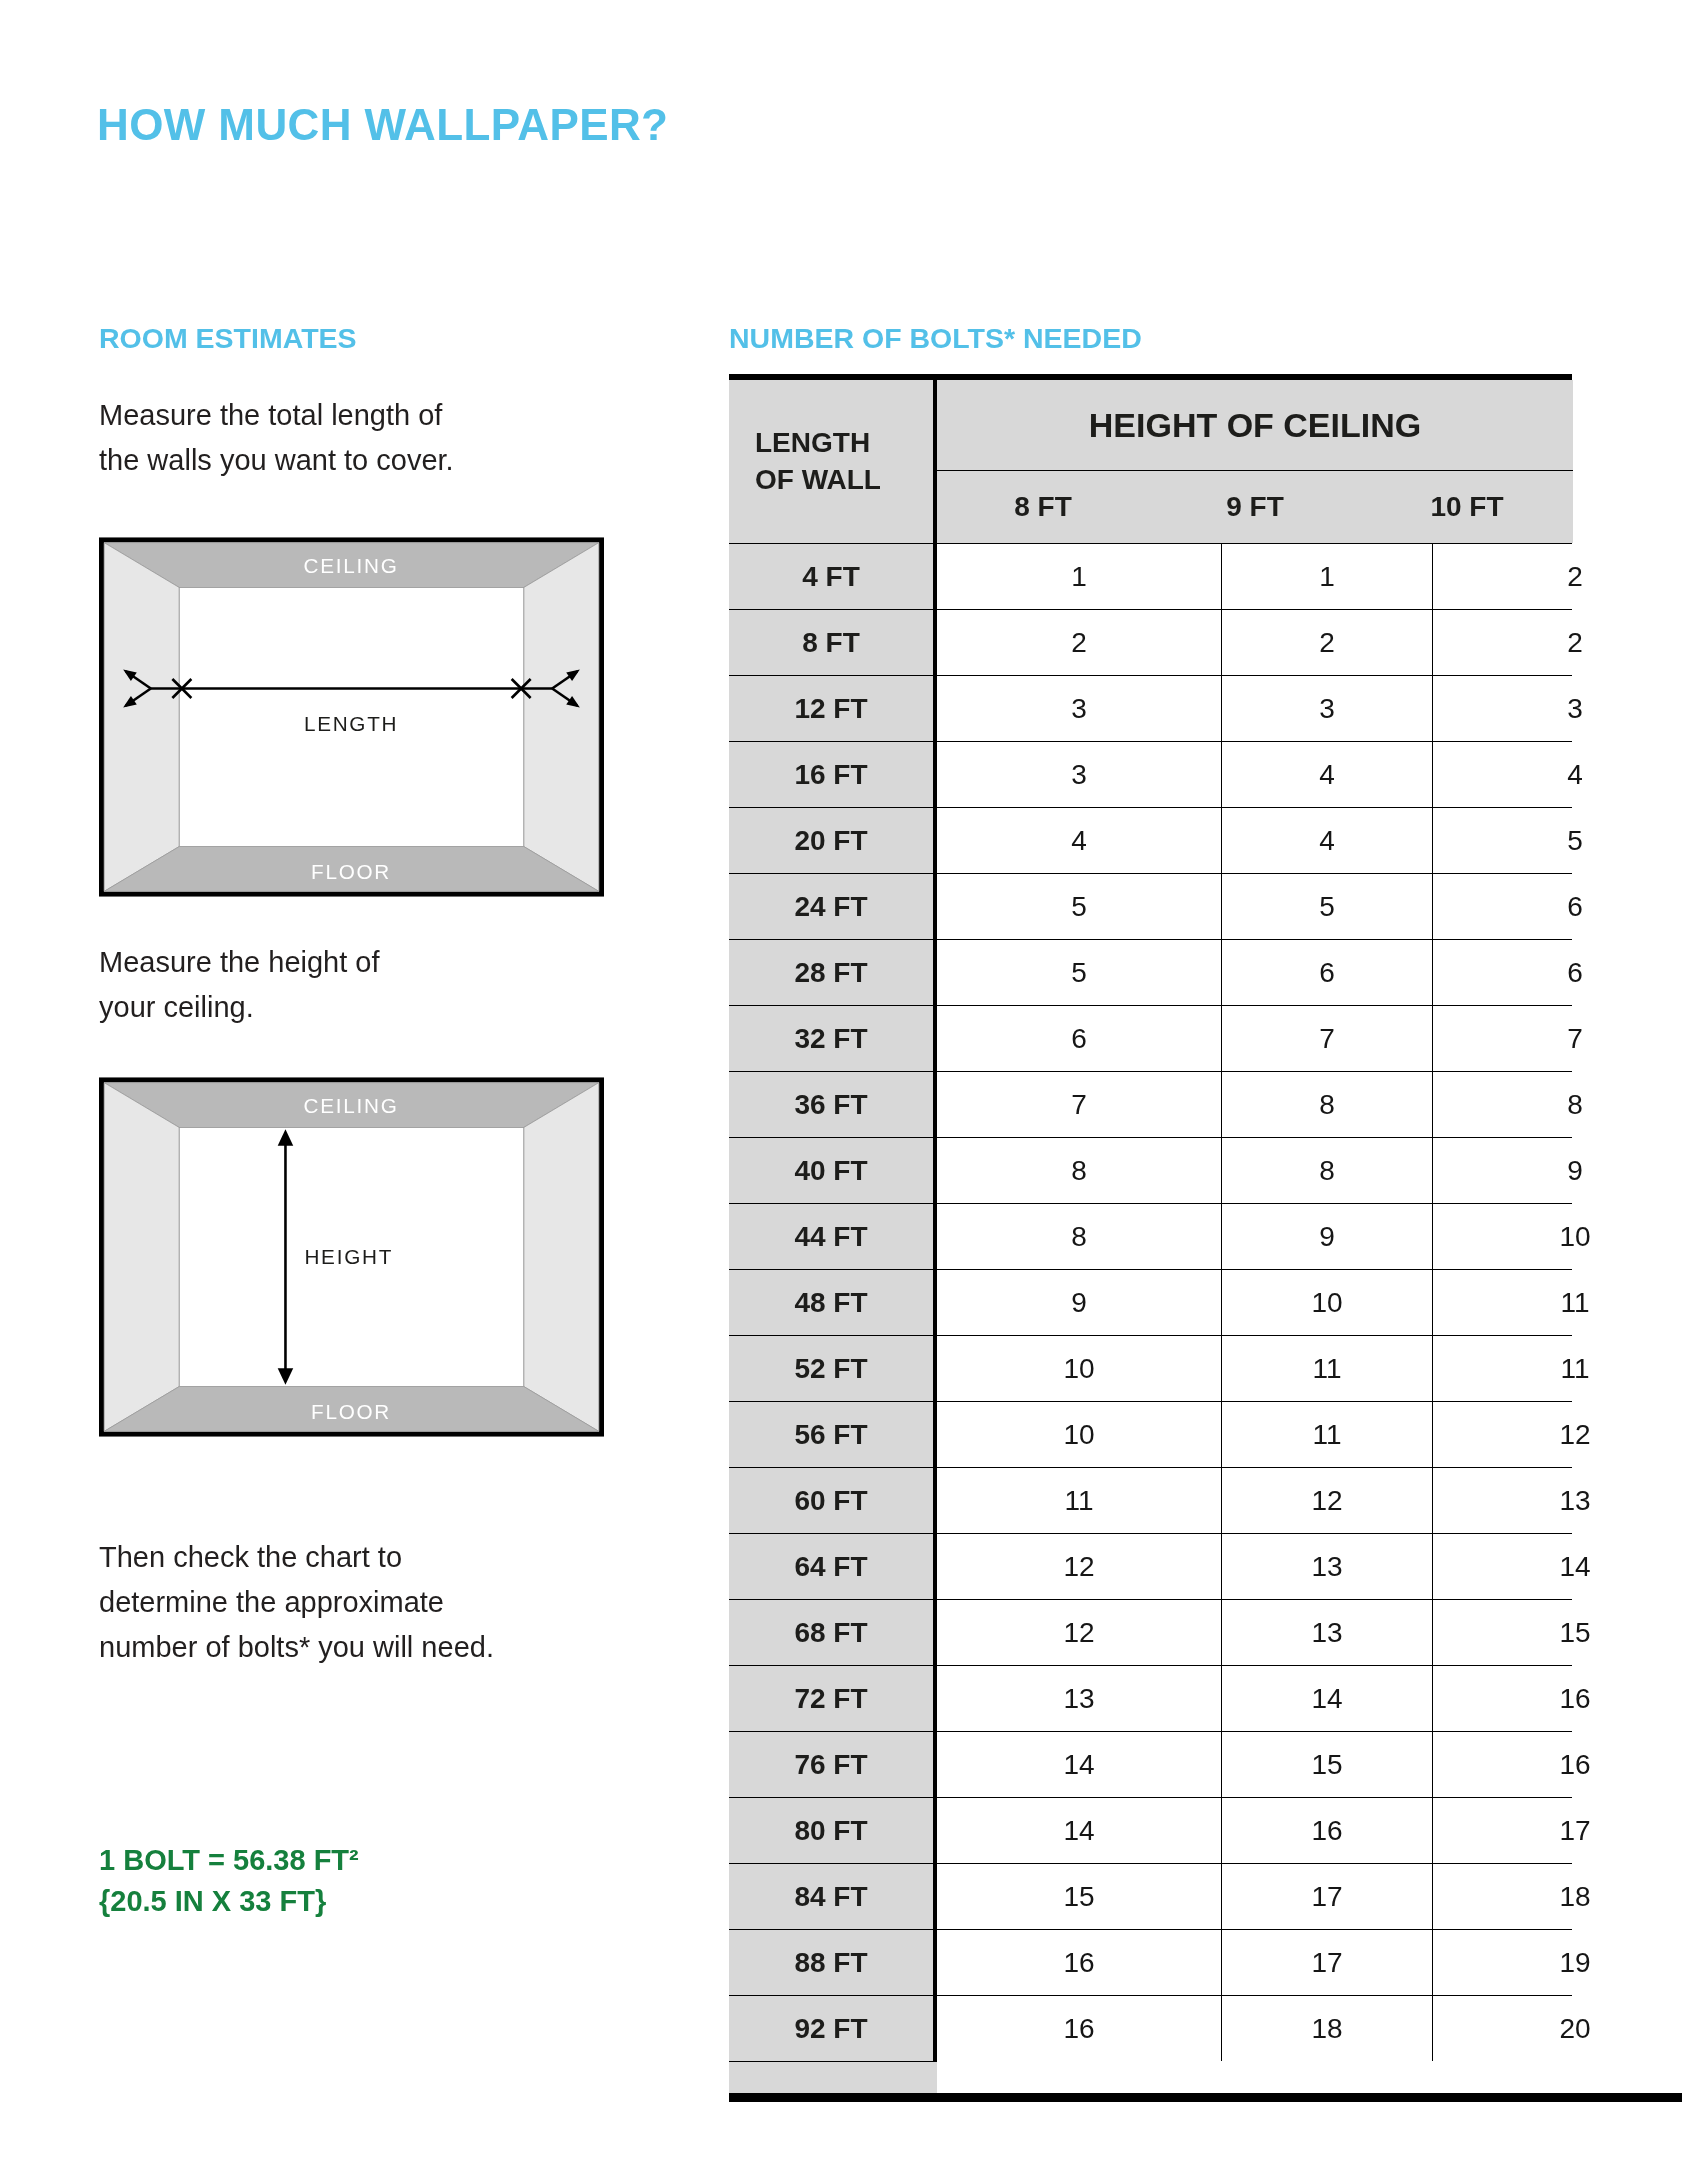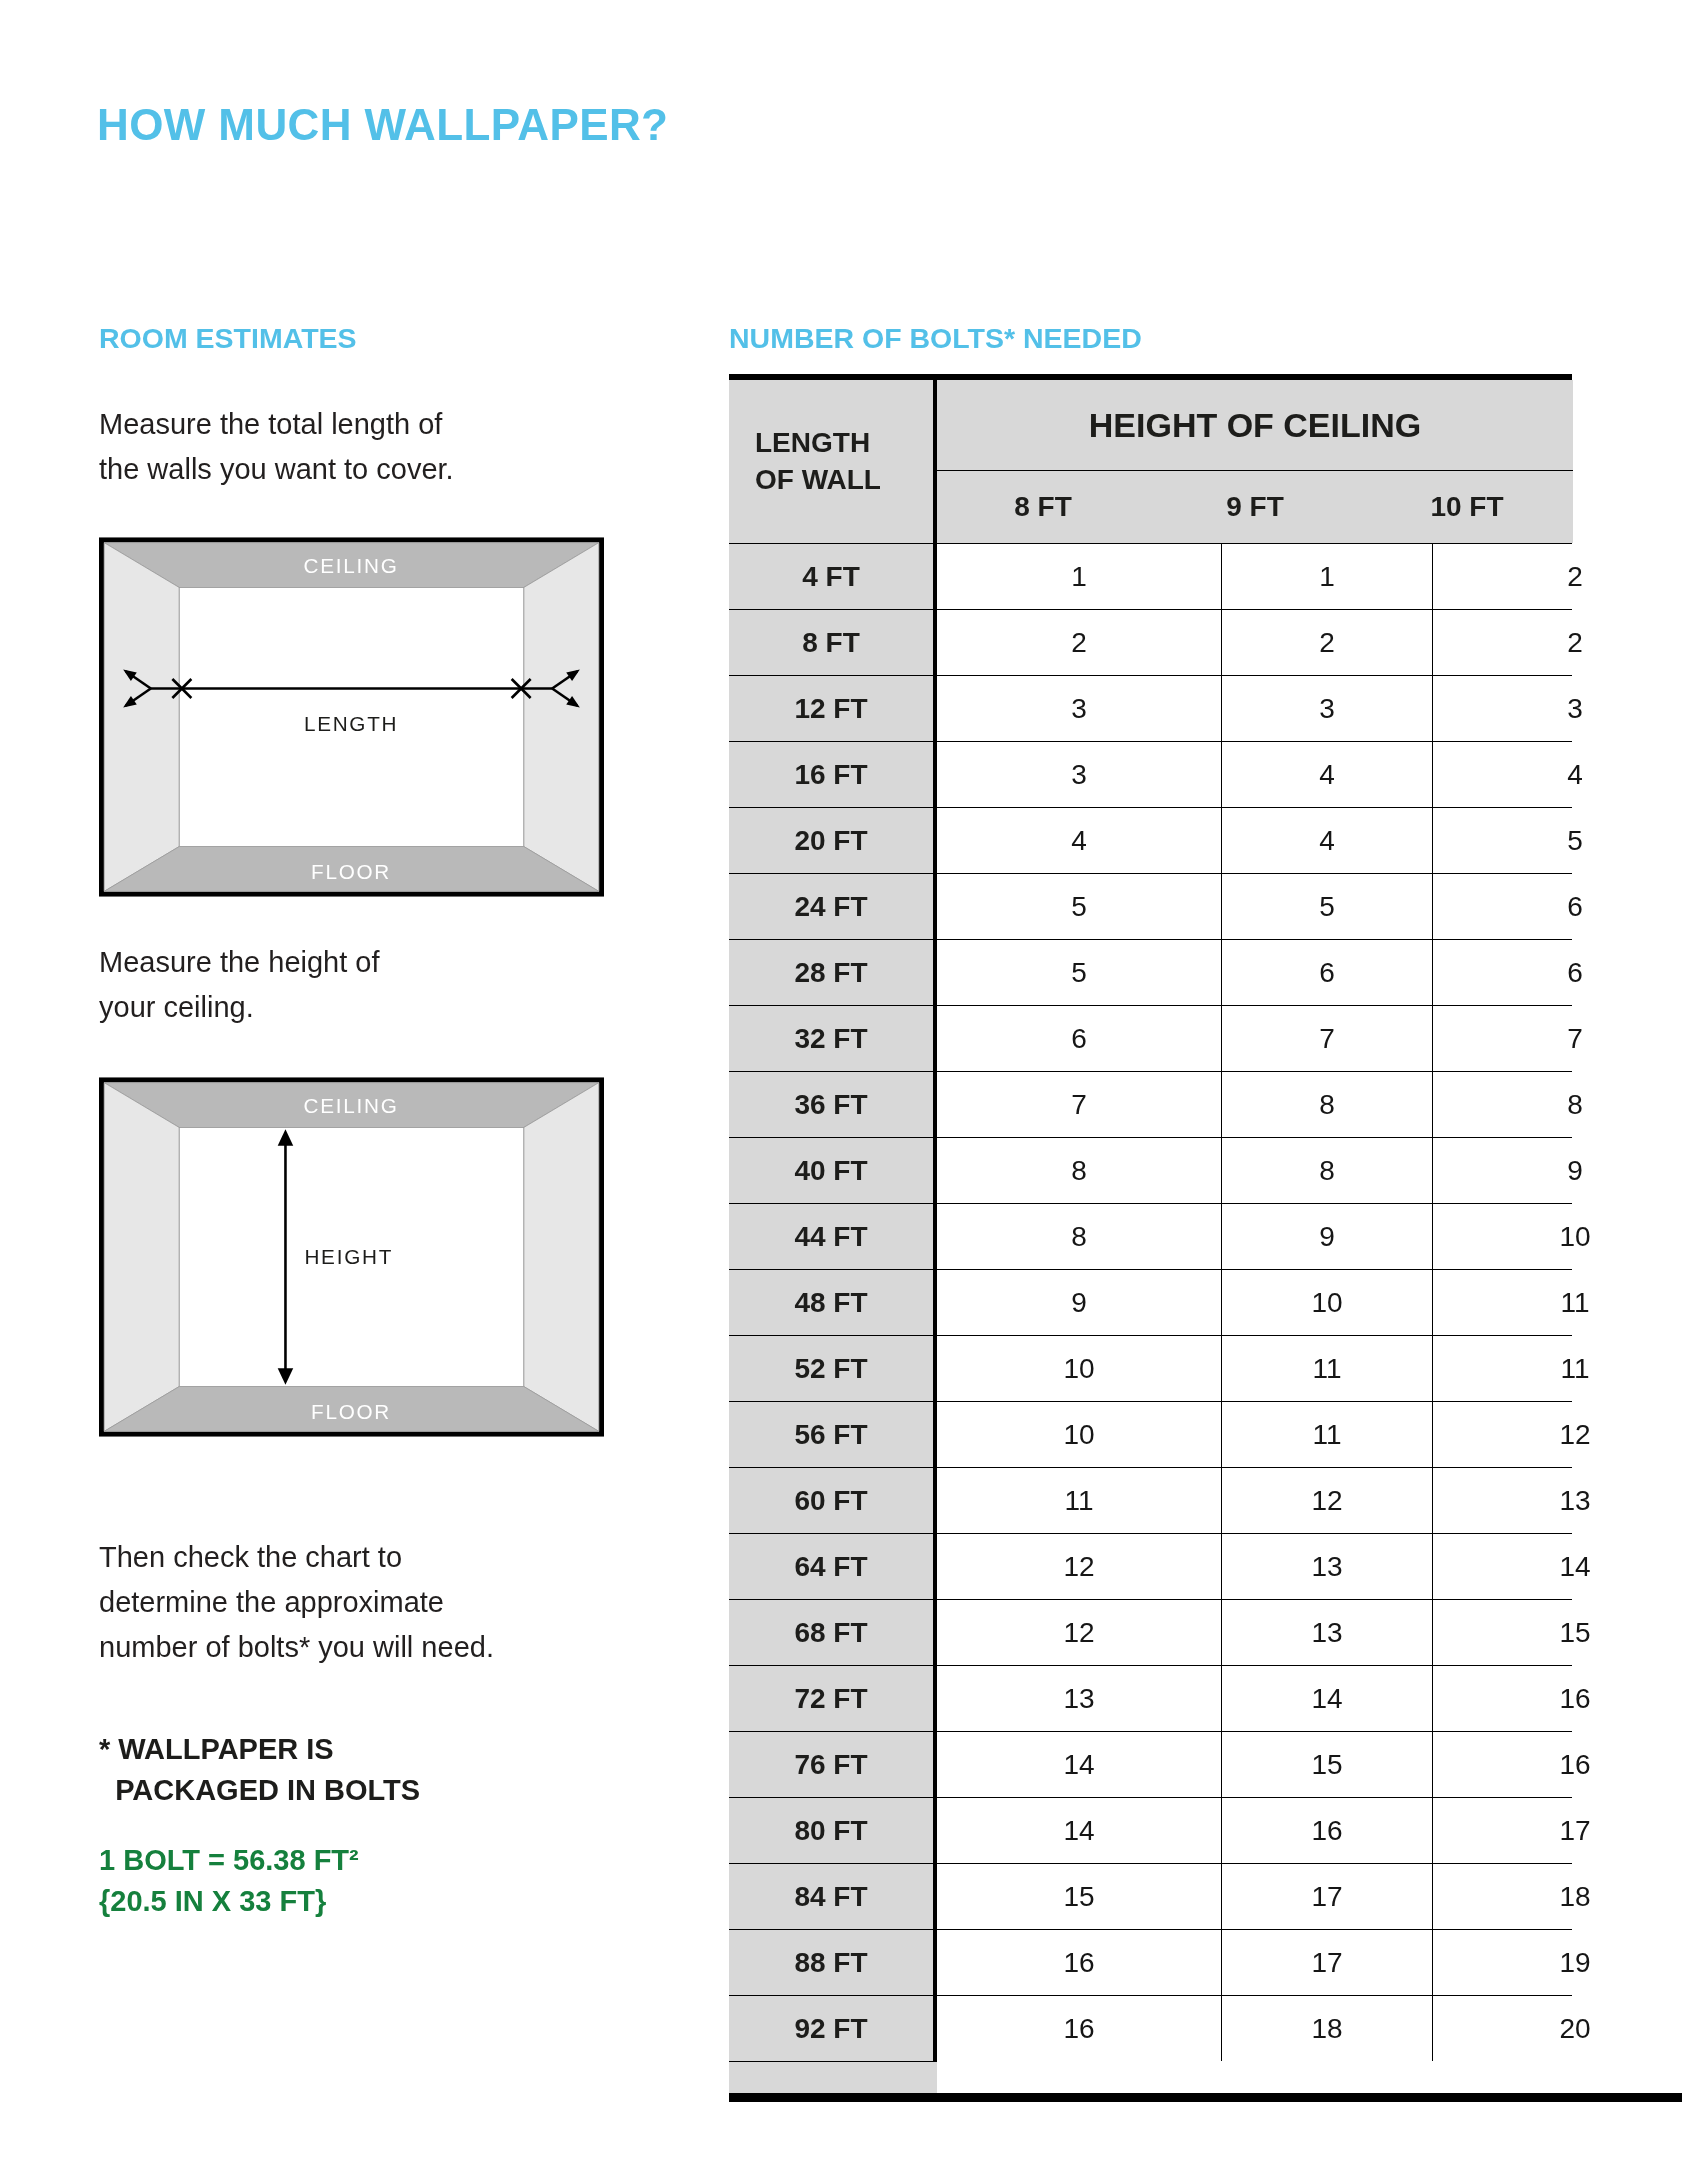--- a/index.html
+++ b/index.html
@@ -22,21 +22,21 @@
     position: absolute; font-size: 28.5px; font-weight: bold; color: var(--accent); text-align: center;
   }
   #room-heading { left: 99px; top: 322px; }
   #table-heading { left: 729px; top: 322px; width: 843px; text-align: left; }
 
   .para {
     position: absolute; left: 99px; width: 502px;
     font-size: 29px; line-height: 1.55; color: #221f1f;
     white-space: pre-line;
   }
-  #para1 { top: 402px; }
+  #para1 { top: 393px; }
   #para2 { top: 940px; }
   #para3 { top: 1535px; }
 
   .note {
     position: absolute; left: 99px; top: 1729px; width: 502px;
     font-size: 29px; font-weight: bold; line-height: 1.42;
     white-space: pre-wrap; color: #1d1d1b;
   }
   .bolt-info {
     position: absolute; left: 99px; top: 1840px; width: 502px;
@@ -166,22 +166,20 @@
       <polygon points="216,60 207,79 225,79"></polygon>
       <polygon points="216,356 207,337 225,337"></polygon>
     </g>
     <text x="238" y="216" text-anchor="start" class="svg-dark">HEIGHT</text>
   </svg>
 
   <div class="para" id="para3">Then check the chart to
 determine the approximate
 number of bolts* you will need.</div>
 
-  <div class="note">* WALLPAPER IS
-  PACKAGED IN BOLTS</div>
   <div class="bolt-info">1 BOLT = 56.38 FT²
 {20.5 IN X 33 FT}</div>
 
   <div class="table-wrap">
     <div class="thead">
       <div class="h-len">LENGTH
 OF WALL</div>
       <div class="h-group">HEIGHT OF CEILING</div>
       <div class="h-col">8 FT</div>
       <div class="h-col">9 FT</div>

